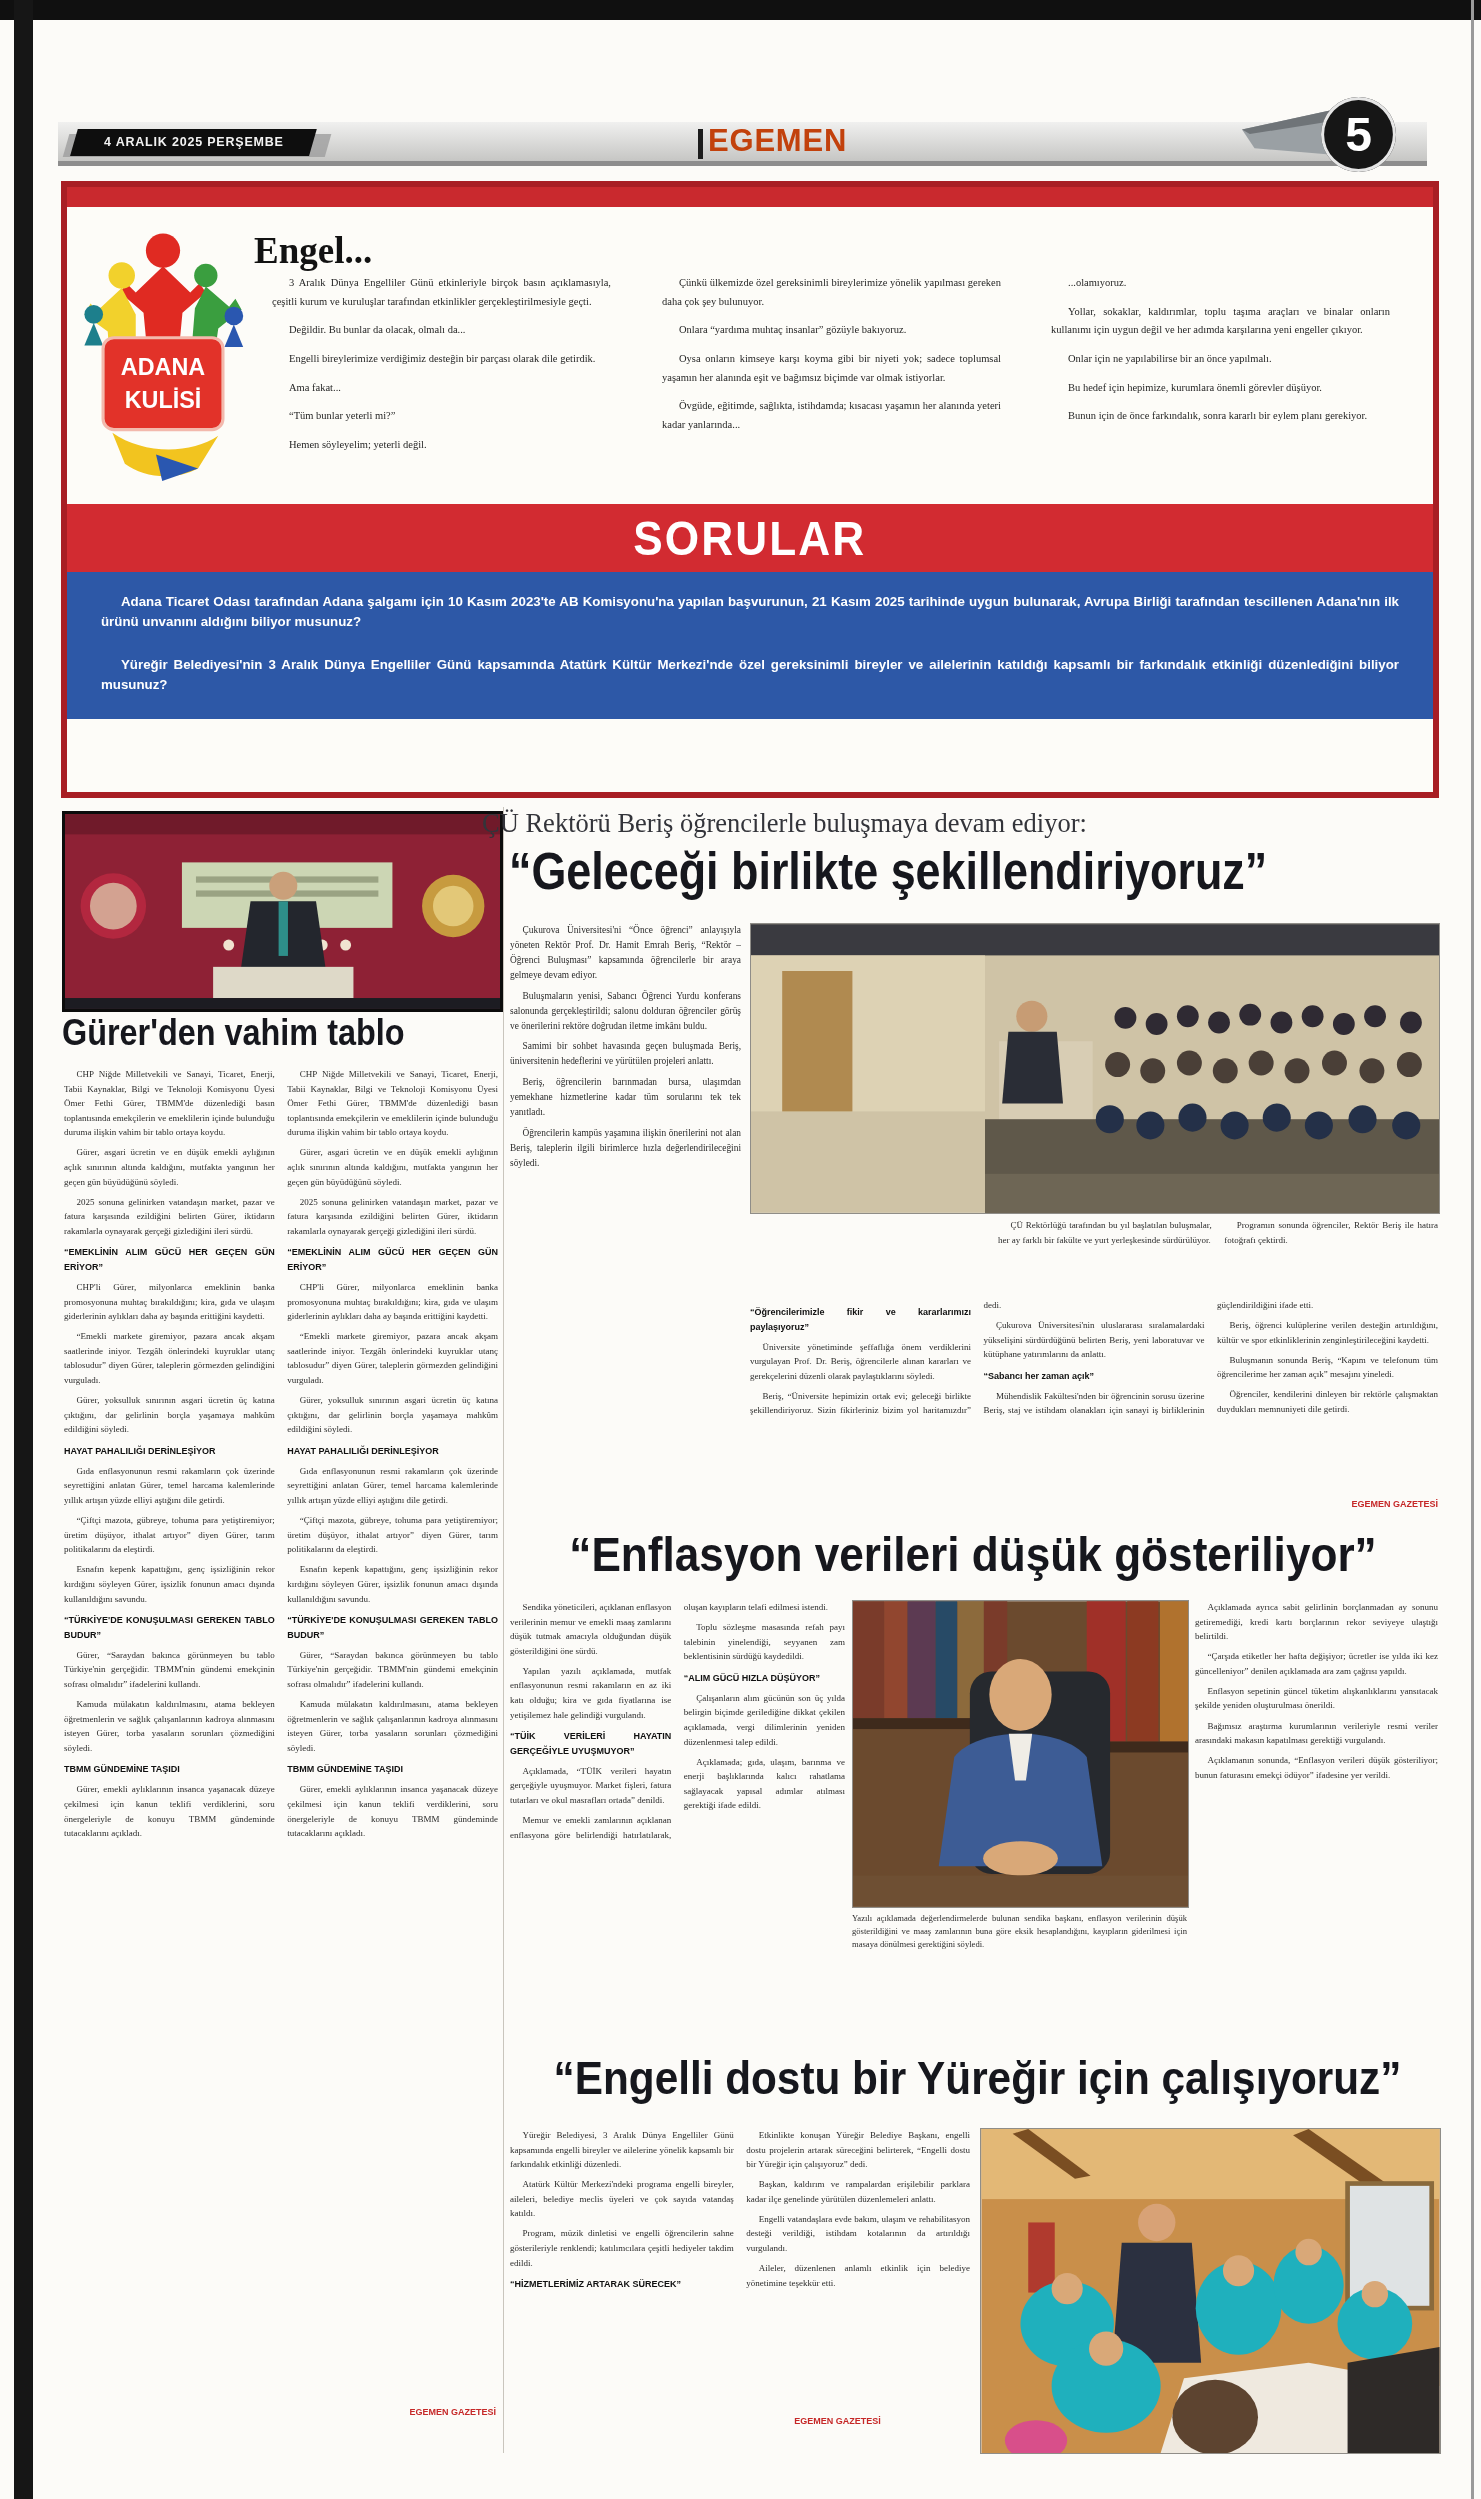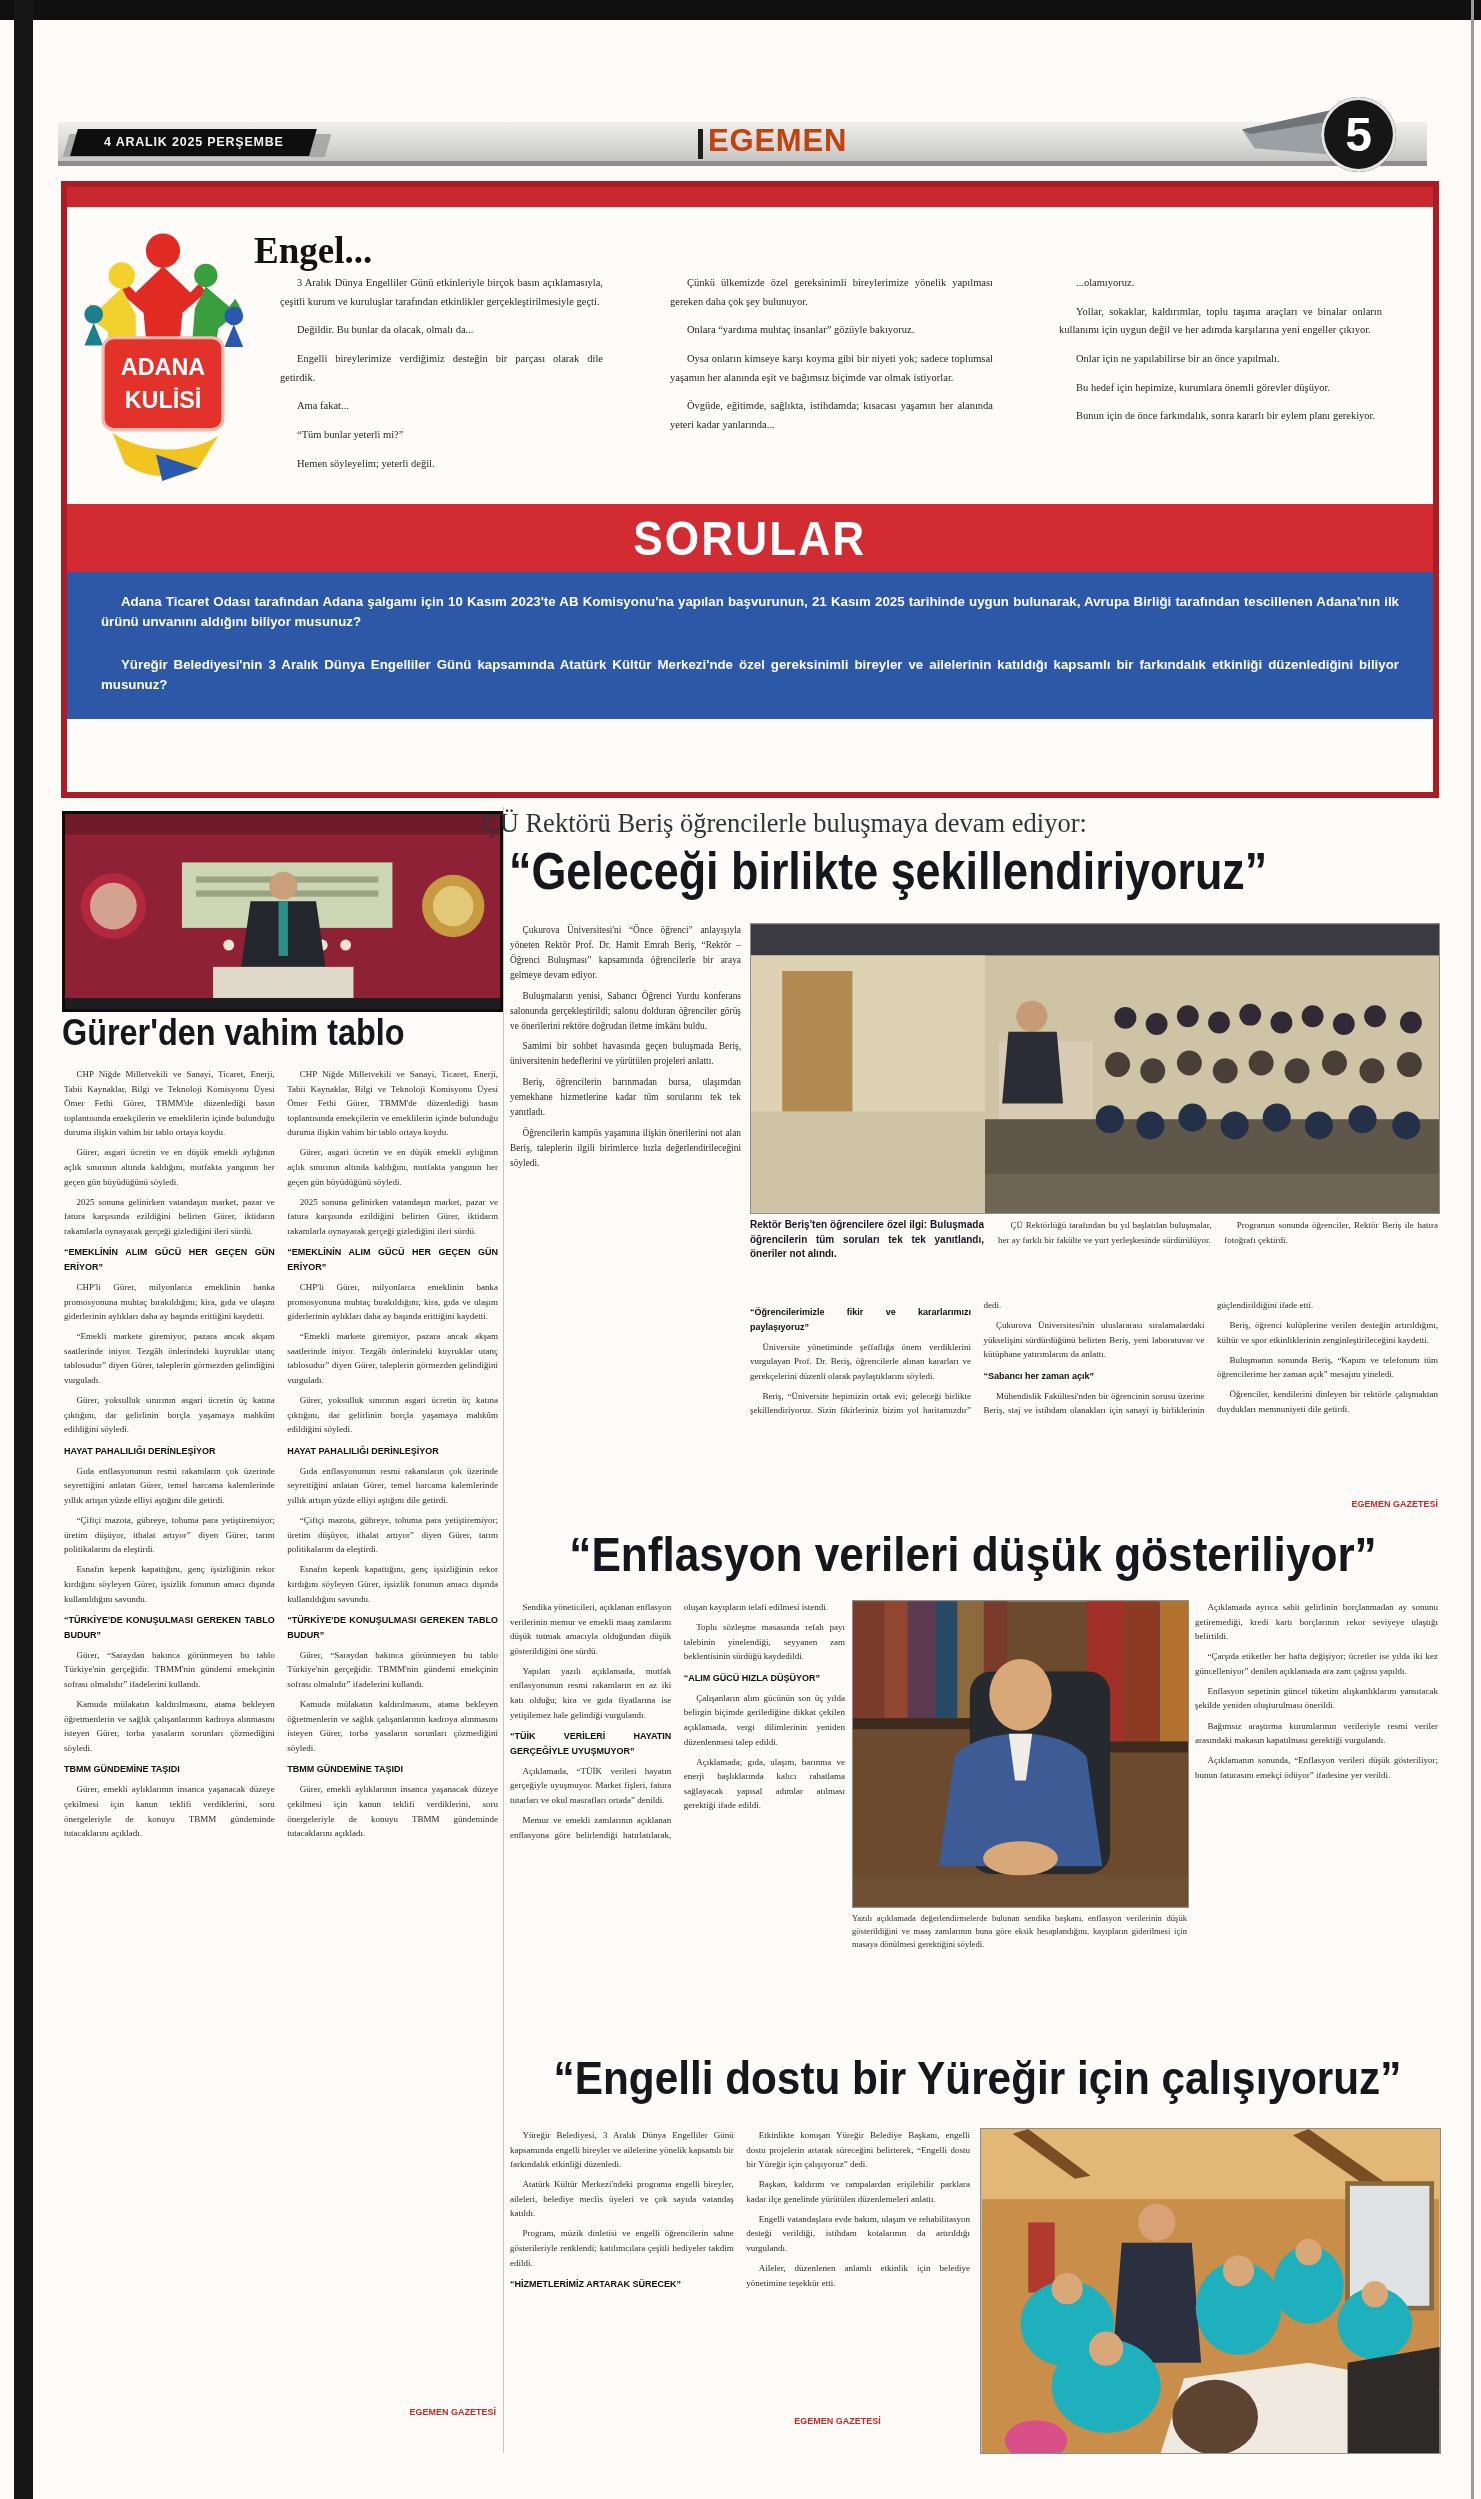--- a/index.html
+++ b/index.html
@@ -25,21 +25,21 @@
   .pgcircle{left:1321px;top:97px;width:75px;height:75px;border-radius:50%;background:#161616;
             display:flex;align-items:center;justify-content:center;box-shadow:0 0 0 3.1px #e6e6e6 inset;}
   .pgcircle span{color:#fff;font-family:"Liberation Sans",sans-serif;font-weight:900;font-size:48px;}
   
   .redbox{left:61px;top:181px;width:1366px;height:605px;border:6.2px solid #a81e24;background:#fdfcf8;}
   .redstrip{left:0;top:0;width:100%;height:20px;background:#c9292e;}
   .engel-title{left:187px;top:42px;width:1146px;text-align:left;font-weight:bold;font-size:37px;
                color:#121212;font-family:"Liberation Serif",serif;}
   .engel-col{top:87px;height:209px;overflow:hidden;font-size:10.5px;line-height:1.78;color:#262626;
              text-align:justify;}
-  .engel-col p{margin:0 16px 10px;text-indent:17px;}
+  .engel-col p{margin:0 8px 10px;text-indent:17px;}
   .sorular-band{left:0;top:317px;width:100%;height:69px;background:#d22b31;display:flex;
                 align-items:center;justify-content:center;}
   .sorular-band span{color:#fff;font-family:"Liberation Sans",sans-serif;font-weight:900;font-size:48px;
                 letter-spacing:2.3px;transform:scaleX(.92);}
   .bluebox{left:0;top:385px;width:100%;height:147px;background:#2d58a7;box-sizing:border-box;
            padding:20px 34px;overflow:hidden;}
   .bluebox p{margin:0 0 23.4px;color:#fff;font-family:"Liberation Sans",sans-serif;font-weight:bold;
            font-size:13.3px;line-height:1.5;text-align:justify;text-indent:20px;}
   
   .col-text{font-size:9px;line-height:1.62;color:#2b2b2b;text-align:justify;overflow:hidden;}
@@ -254,21 +254,20 @@
         <circle cx="566" cy="248" r="18"></circle>
       <circle cx="620" cy="258" r="18"></circle>
         <circle cx="674" cy="248" r="18"></circle>
         <circle cx="728" cy="258" r="18"></circle>
       <circle cx="784" cy="250" r="18"></circle>
         <circle cx="840" cy="258" r="18"></circle>
     </g>
     <rect x="300" y="320" width="582" height="50" fill="#6e6655"></rect>
   </svg>
 
-  <div class="abs caption-bold" style="left:750px;top:1218px;width:234px;height:72px">Rektör Beriş'ten öğrencilere özel ilgi: Buluşmada öğrencilerin tüm soruları tek tek yanıtlandı, öneriler not alındı.</div>
   <div class="abs col-text cols2" style="left:998px;top:1218px;width:440px;height:73px;font-size:9px">
       <p>ÇÜ Rektörlüğü tarafından bu yıl başlatılan buluşmalar, her ay farklı bir fakülte ve yurt yerleşkesinde sürdürülüyor.</p>
       <p>Programın sonunda öğrenciler, Rektör Beriş ile hatıra fotoğrafı çektirdi.</p>
     </div>
 
   <div class="abs col-text cols3" style="left:750px;top:1298px;width:688px;height:220px;font-size:9px">
       <p class="sub">“Öğrencilerimizle fikir ve kararlarımızı paylaşıyoruz”</p>
       <p>Üniversite yönetiminde şeffaflığa önem verdiklerini vurgulayan Prof. Dr. Beriş, öğrencilerle alınan kararları ve gerekçelerini düzenli olarak paylaştıklarını söyledi.</p>
       <p>Beriş, “Üniversite hepimizin ortak evi; geleceği birlikte şekillendiriyoruz. Sizin fikirleriniz bizim yol haritamızdır” dedi.</p>
       <p>Çukurova Üniversitesi'nin uluslararası sıralamalardaki yükselişini sürdürdüğünü belirten Beriş, yeni laboratuvar ve kütüphane yatırımlarını da anlattı.</p>

